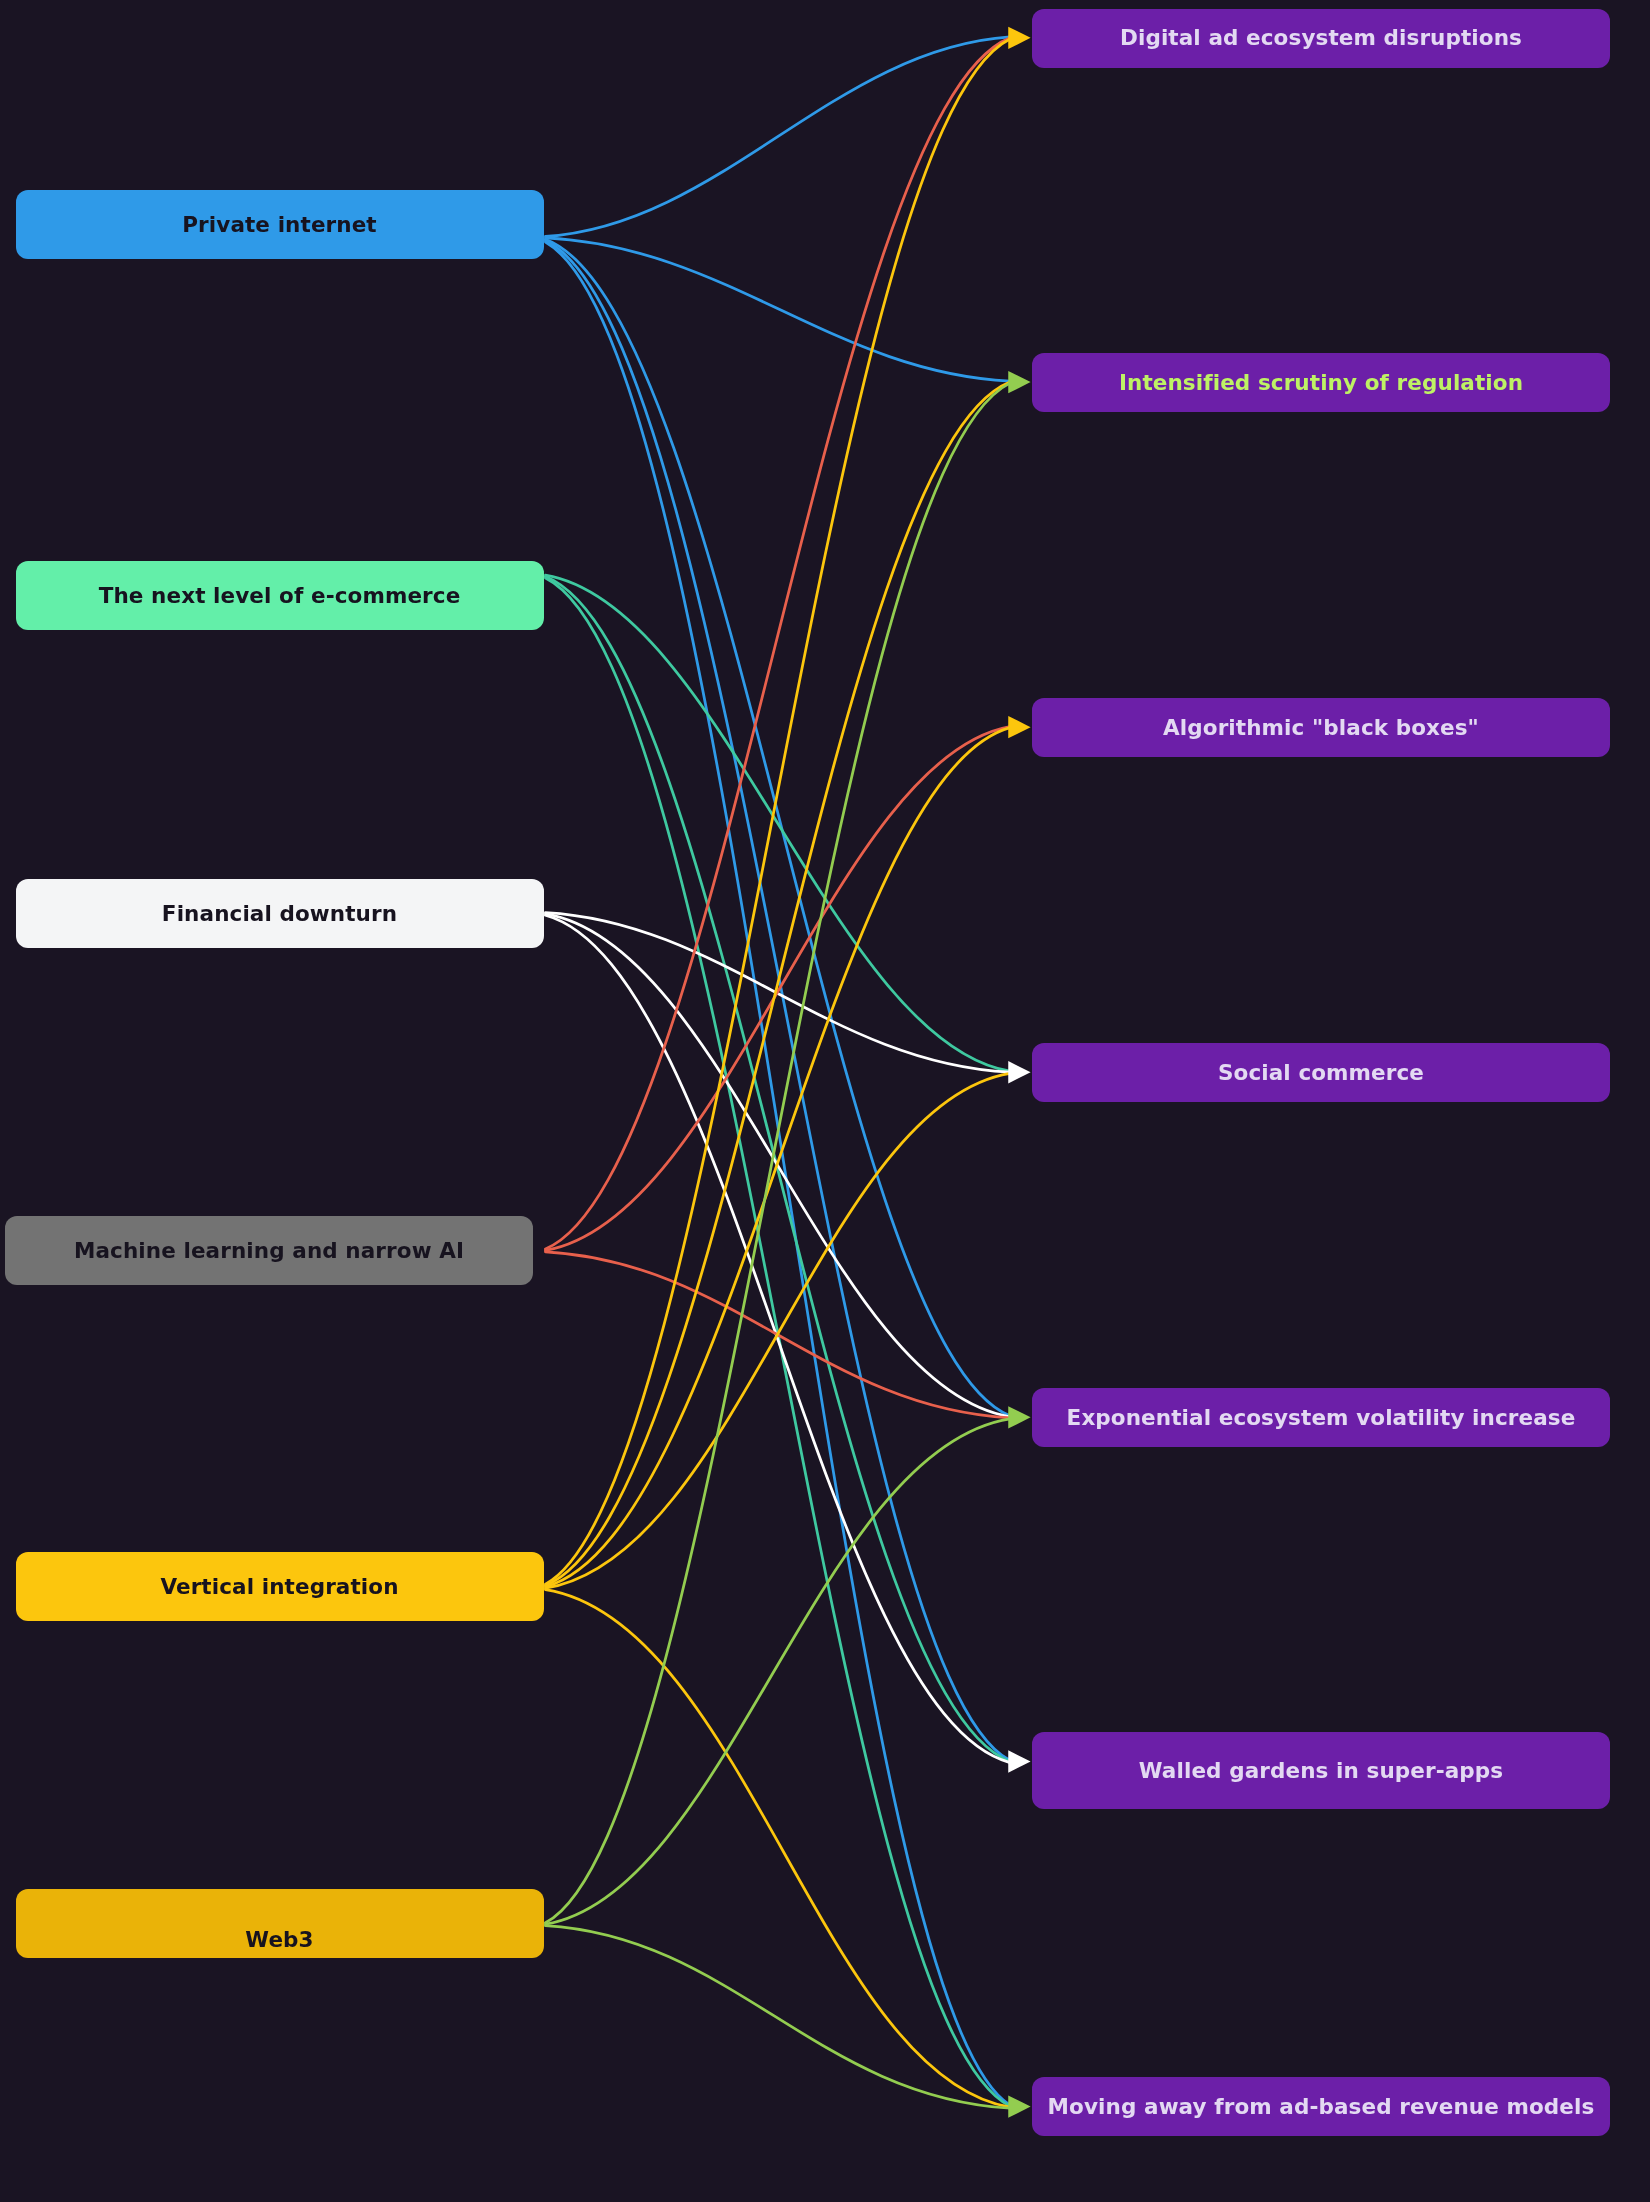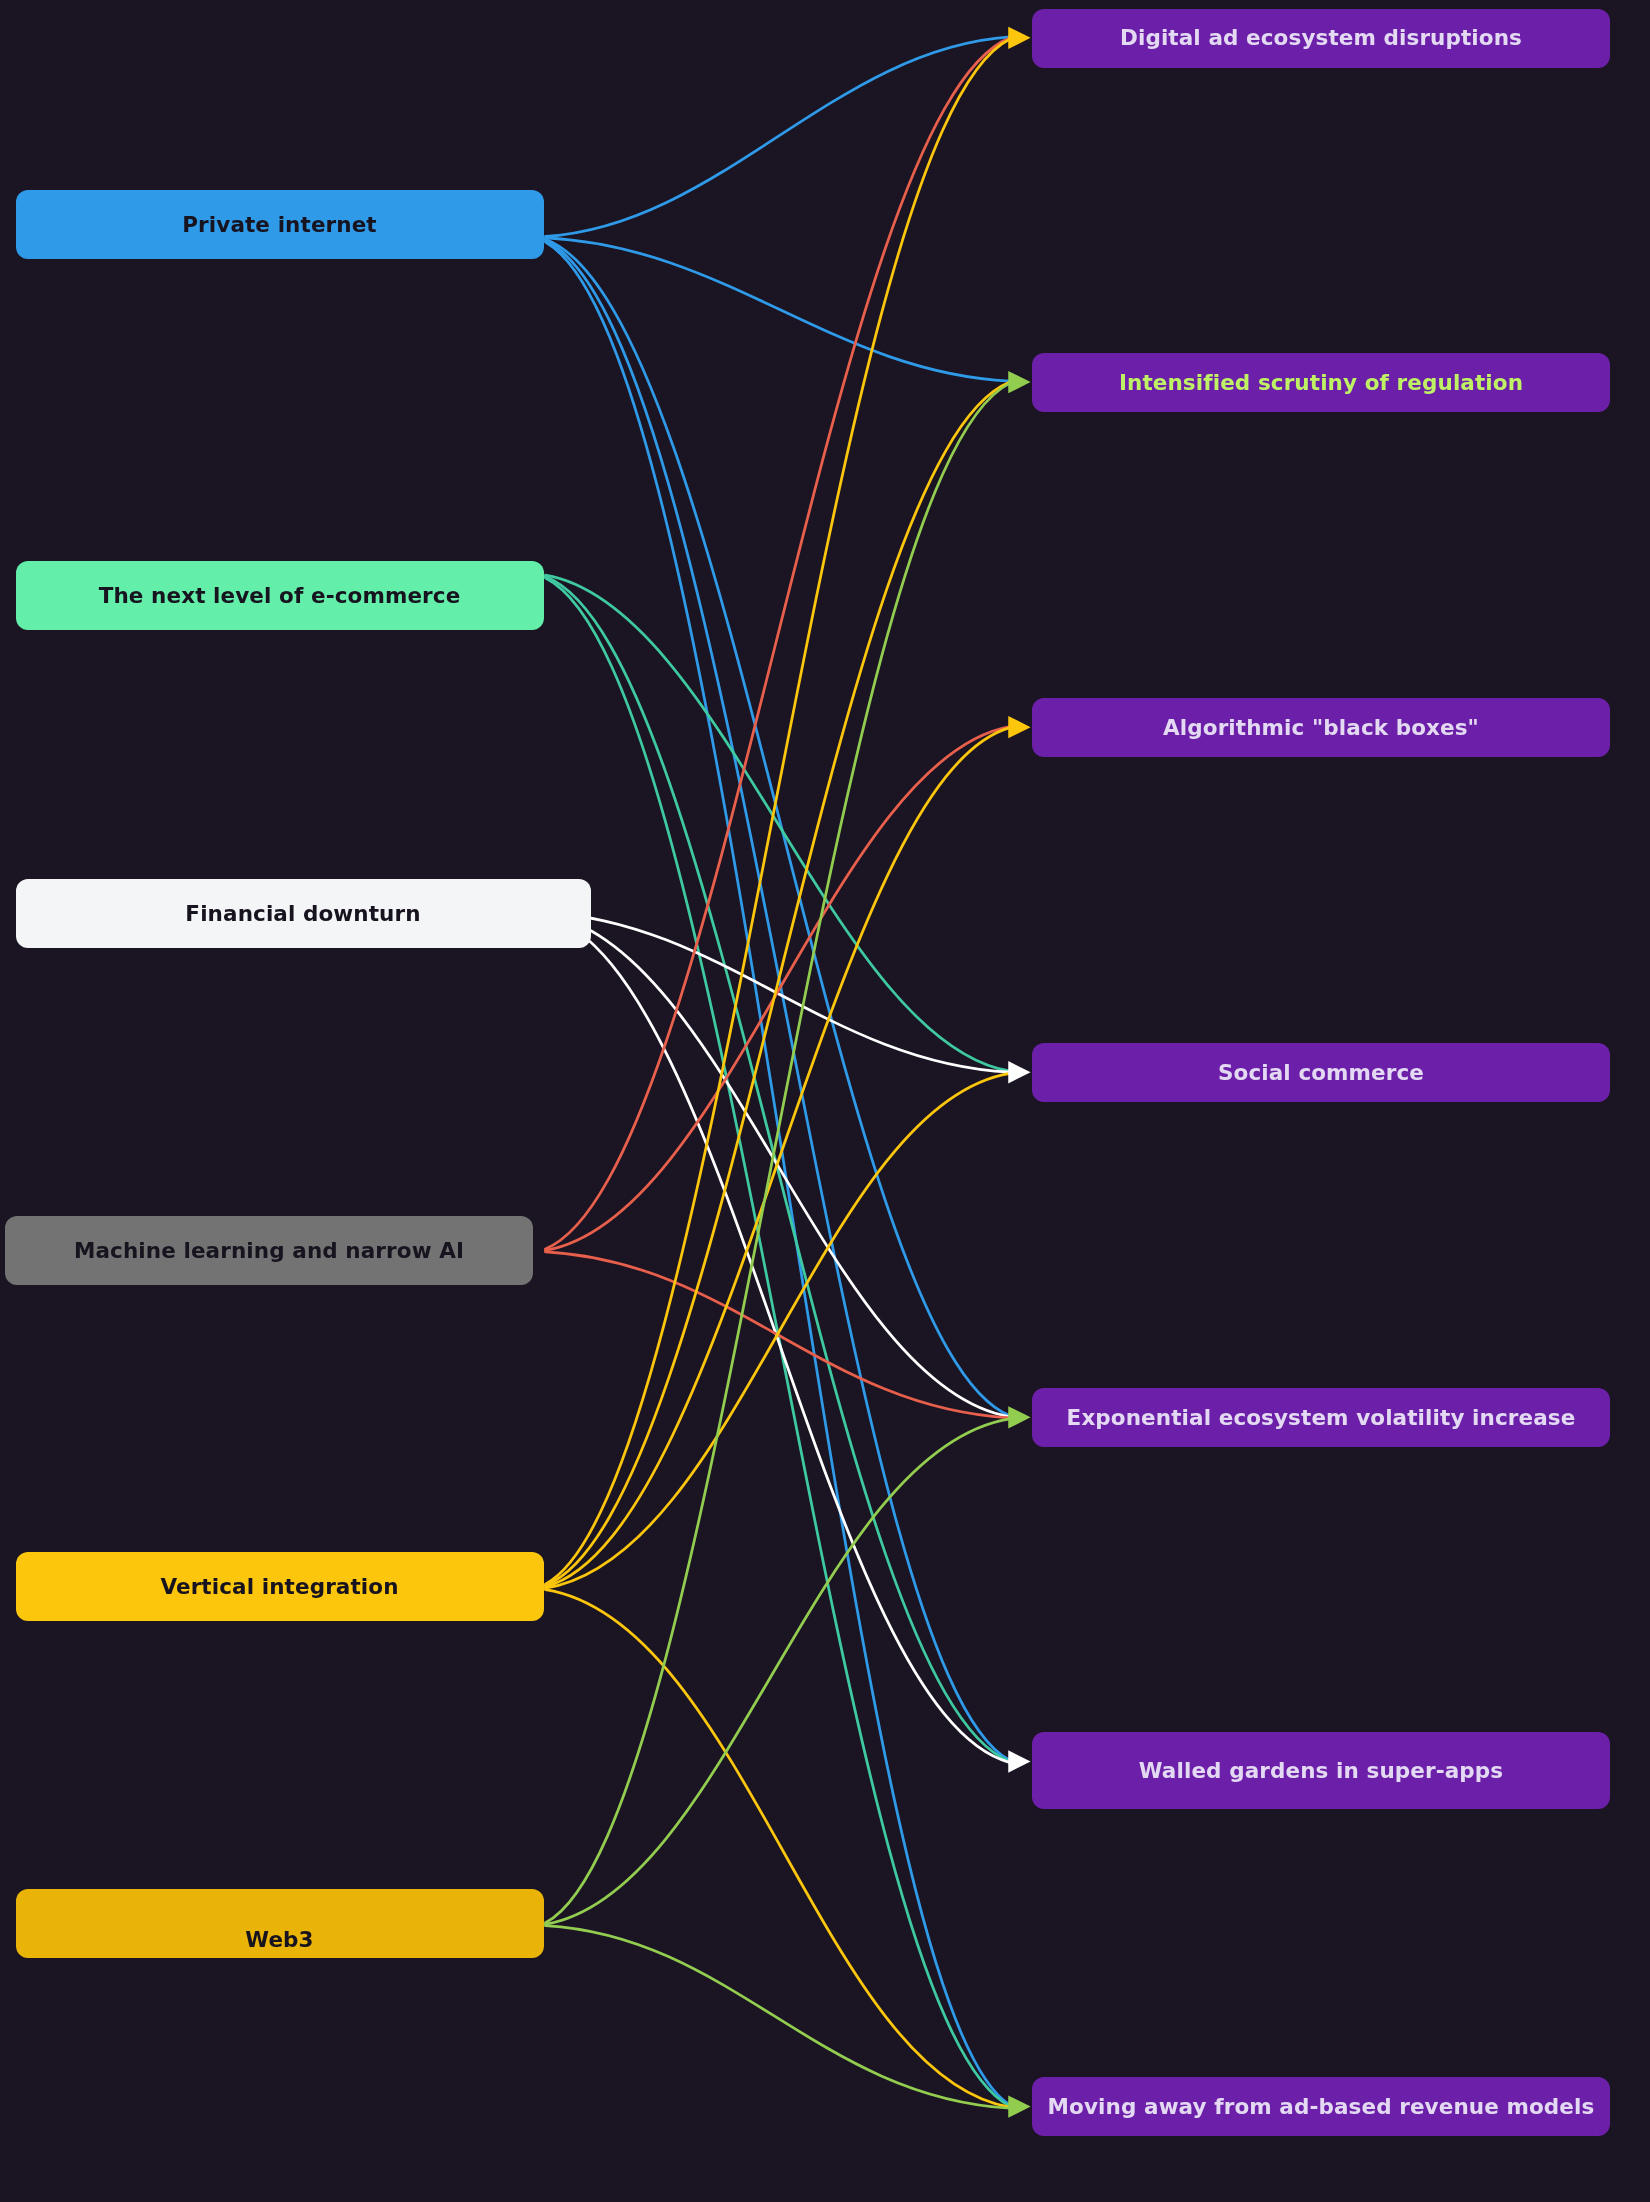--- a/index.html
+++ b/index.html
@@ -48,21 +48,21 @@
       <path d="M 1198 2047 L 1172 2034 L 1172 2060 Z" fill="#ffffff"></path>
       <path d="M 1198 2448 L 1172 2435 L 1172 2461 Z" fill="#93cd50"></path>
     </svg>
   <div id="nodes">
       <div class="node src" style="left: 15.5px; top: 190px; width: 528px; height: 69px; background: rgb(47, 154, 232); color: rgb(23, 19, 31);">
         <span>Private internet</span>
       </div>
       <div class="node src" style="left: 15.5px; top: 527px; width: 528px; height: 69px; background: rgb(99, 239, 169); color: rgb(23, 19, 31); margin-top: 34px;">
         <span>The next level of e-commerce</span>
       </div>
-      <div class="node src white" style="left: 15.5px; top: 879px; width: 575px; height: 69px; background: rgb(244, 245, 246); color: rgb(23, 19, 31);">
+      <div class="node src white" style="left: 15.5px; top: 879px; width: 528px; height: 69px; background: rgb(244, 245, 246); color: rgb(23, 19, 31);">
         <span>Financial downturn</span>
       </div>
       <div class="node src" style="left: 5px; top: 1216px; width: 528px; height: 69px; background: #737373; color: rgb(23, 19, 31);">
         <span>Machine learning and narrow AI</span>
       </div>
       <div class="node src" style="left: 15.5px; top: 1552px; width: 528px; height: 69px; background: rgb(252, 198, 13); color: rgb(23, 19, 31);">
         <span>Vertical integration</span>
       </div>
       <div class="node src" style="left: 15.5px; top: 1889px; width: 528px; height: 69px; background: #eab308; color: rgb(23, 19, 31); align-items: flex-end;">
         <span>Web3</span>

